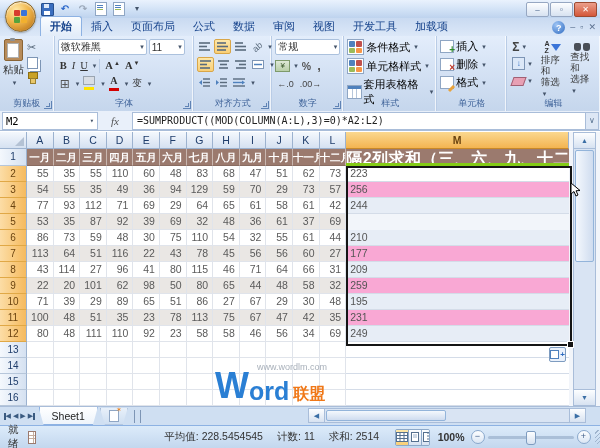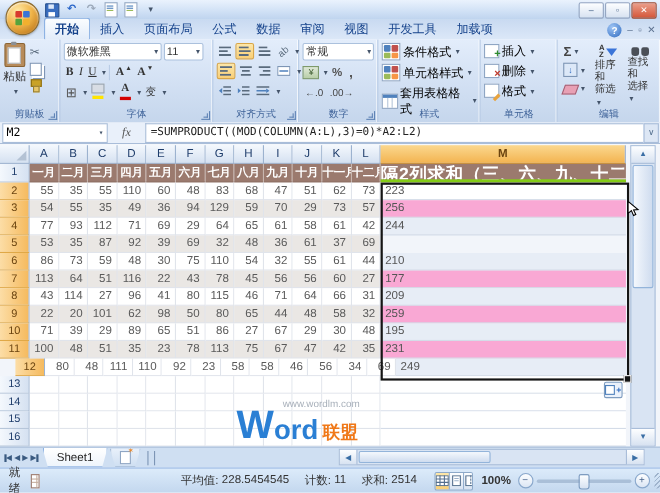--- a/index.html
+++ b/index.html
@@ -735,21 +735,21 @@
         <div class="c band" style="line-height: 15px;">23</div>
         <div class="c band" style="line-height: 15px;">78</div>
         <div class="c band" style="line-height: 15px;">113</div>
         <div class="c band" style="line-height: 15px;">75</div>
         <div class="c band" style="line-height: 15px;">67</div>
         <div class="c band" style="line-height: 15px;">47</div>
         <div class="c band" style="line-height: 15px;">42</div>
         <div class="c band" style="line-height: 15px;">35</div>
         <div class="cm mb1" style="line-height: 15px;">231</div>
       </div>
-      <div class="row" style="height: 16px; padding-left: 14px;">
+      <div class="row" style="height: 16px;">
         <div class="rowhead sel" style="line-height: 15px;">12</div>
         <div class="c" style="line-height: 15px;">80</div>
         <div class="c" style="line-height: 15px;">48</div>
         <div class="c" style="line-height: 15px;">111</div>
         <div class="c" style="line-height: 15px;">110</div>
         <div class="c" style="line-height: 15px;">92</div>
         <div class="c" style="line-height: 15px;">23</div>
         <div class="c" style="line-height: 15px;">58</div>
         <div class="c" style="line-height: 15px;">58</div>
         <div class="c" style="line-height: 15px;">46</div>

